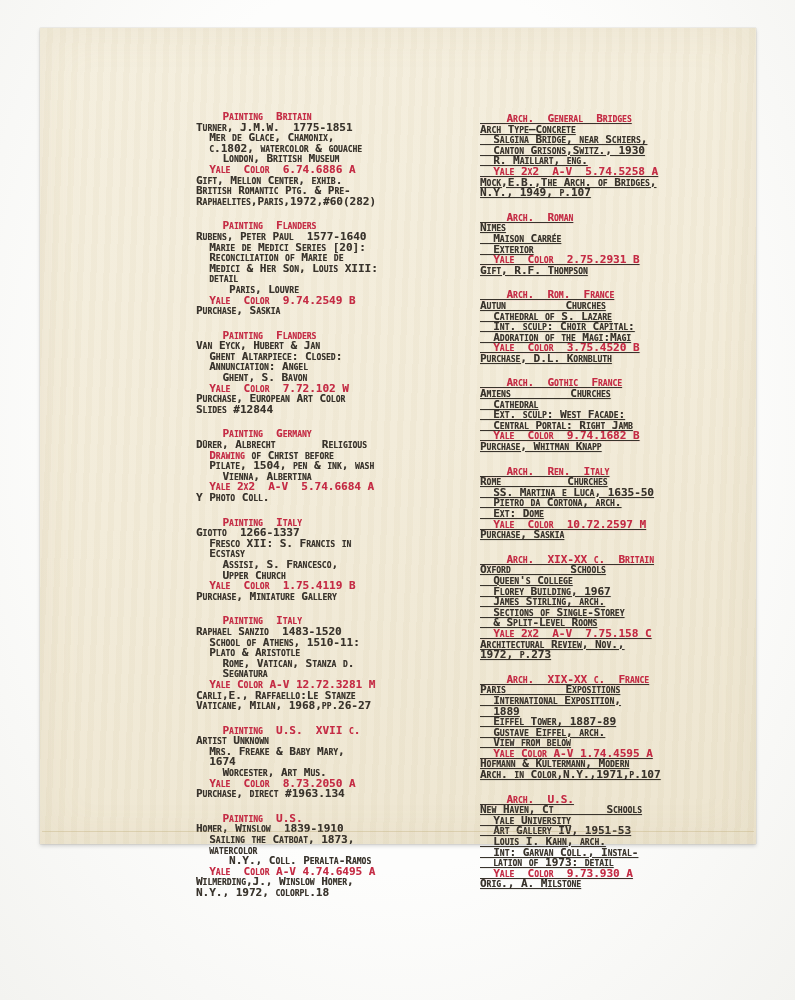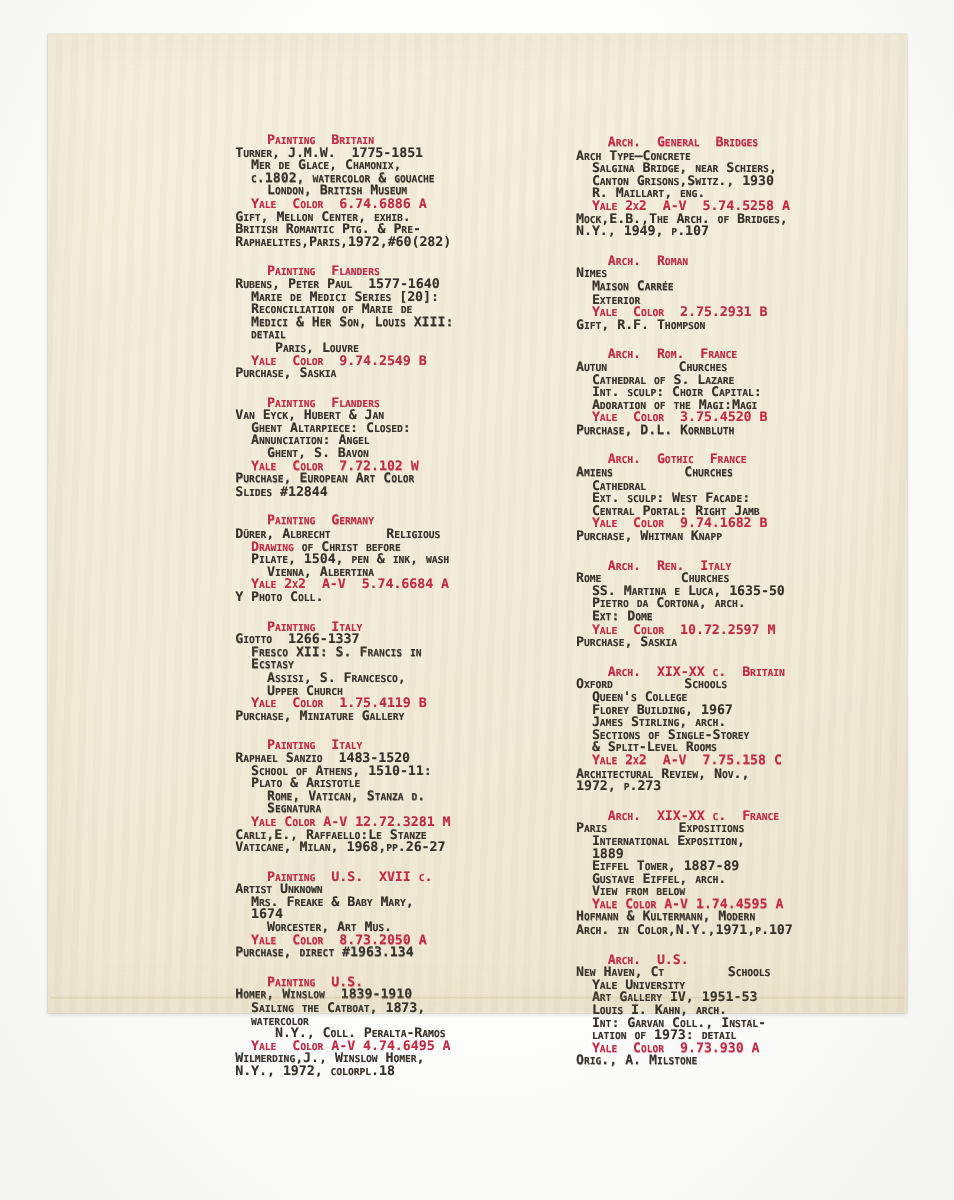--- a/index.html
+++ b/index.html
@@ -33,21 +33,21 @@
     position: absolute;
     white-space: pre;
     font-size: 11px;
     line-height: 10.6px;
     font-weight: bold;
     font-variant: small-caps;
     color: #38332c;
     text-shadow: 0.2px 0.2px 0.4px rgba(60,50,40,0.45);
   }
   .col-left  { left: 156px; top: 84px; }
-  .col-right { left: 440px; top: 86px; }
+  .col-right { left: 440px; top: 86px; text-decoration: underline; }
   .entry { margin-bottom: 14px; }
   .red {
     color: #c52b44;
     text-shadow: 0.2px 0.2px 0.4px rgba(185,40,70,0.4);
   }
 </style>
 </head>
 <body>
 
 <div class="scan-bg"></div>

